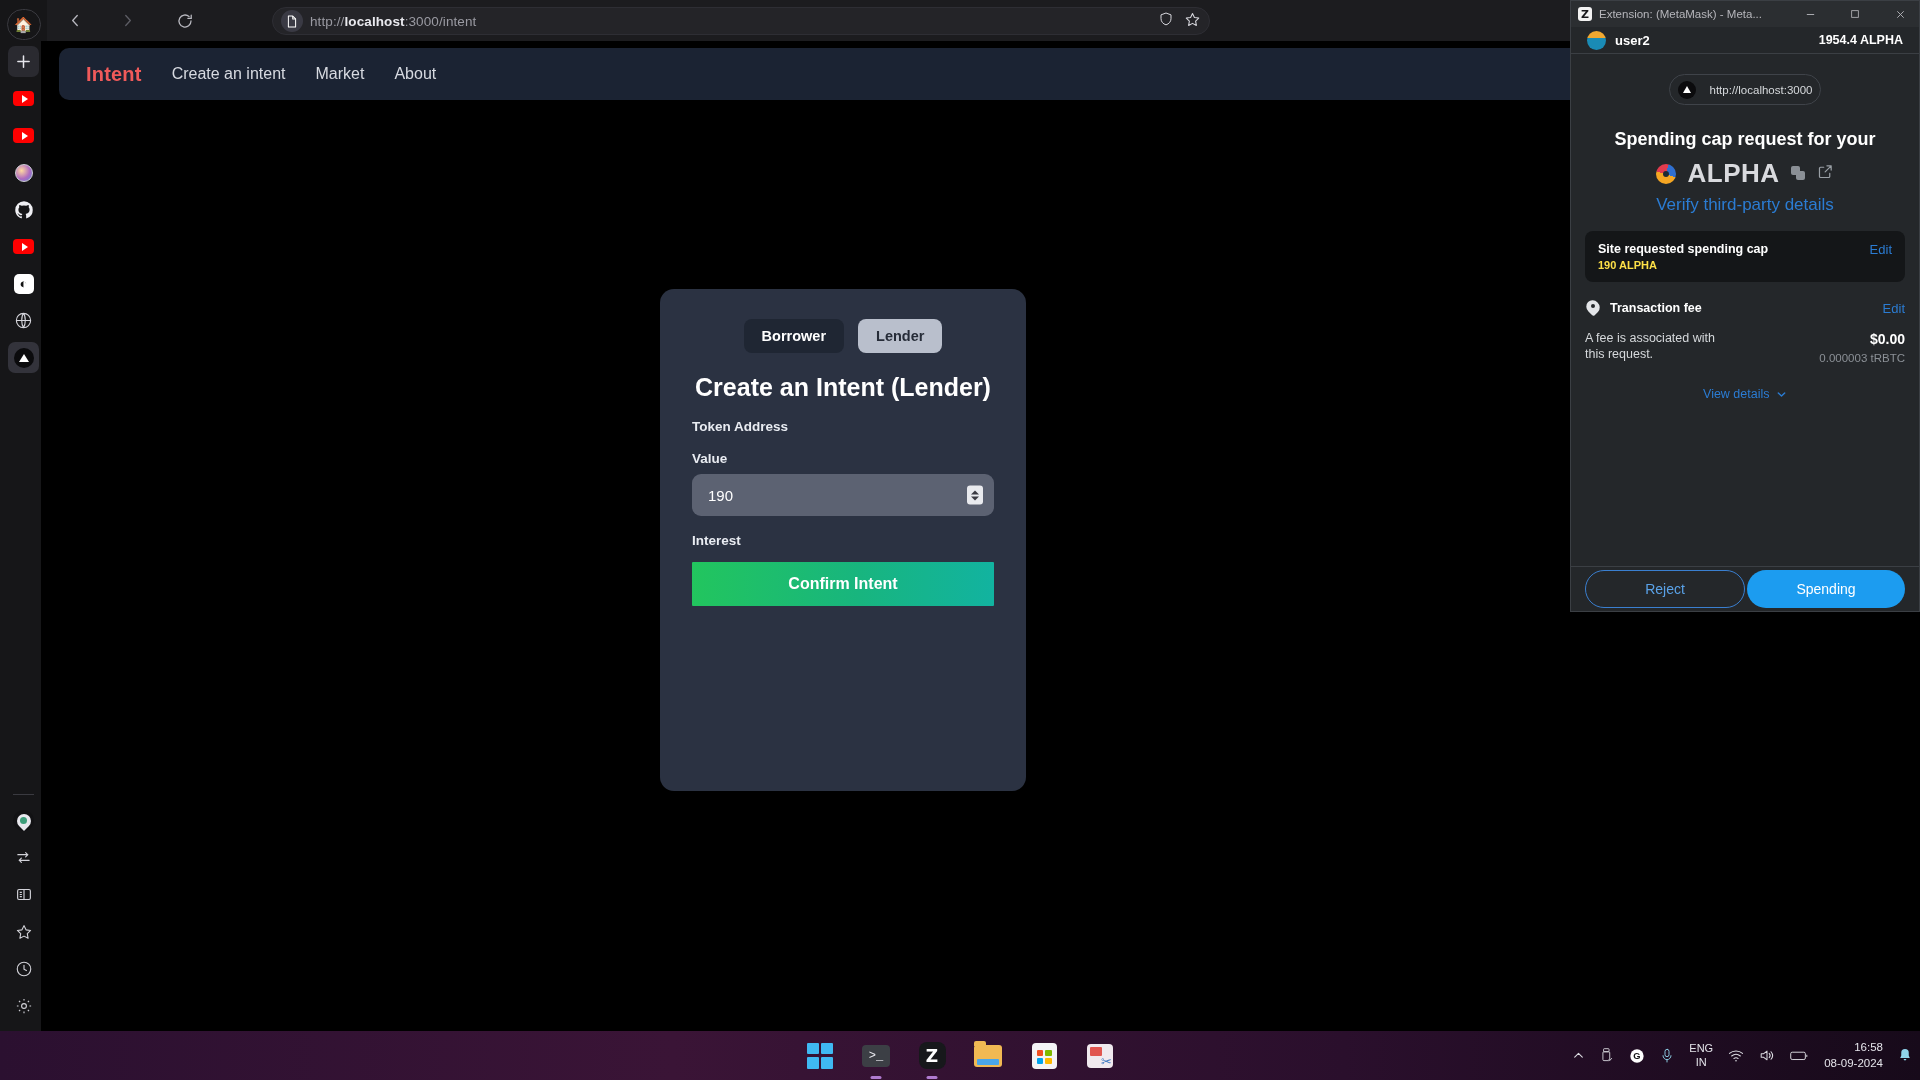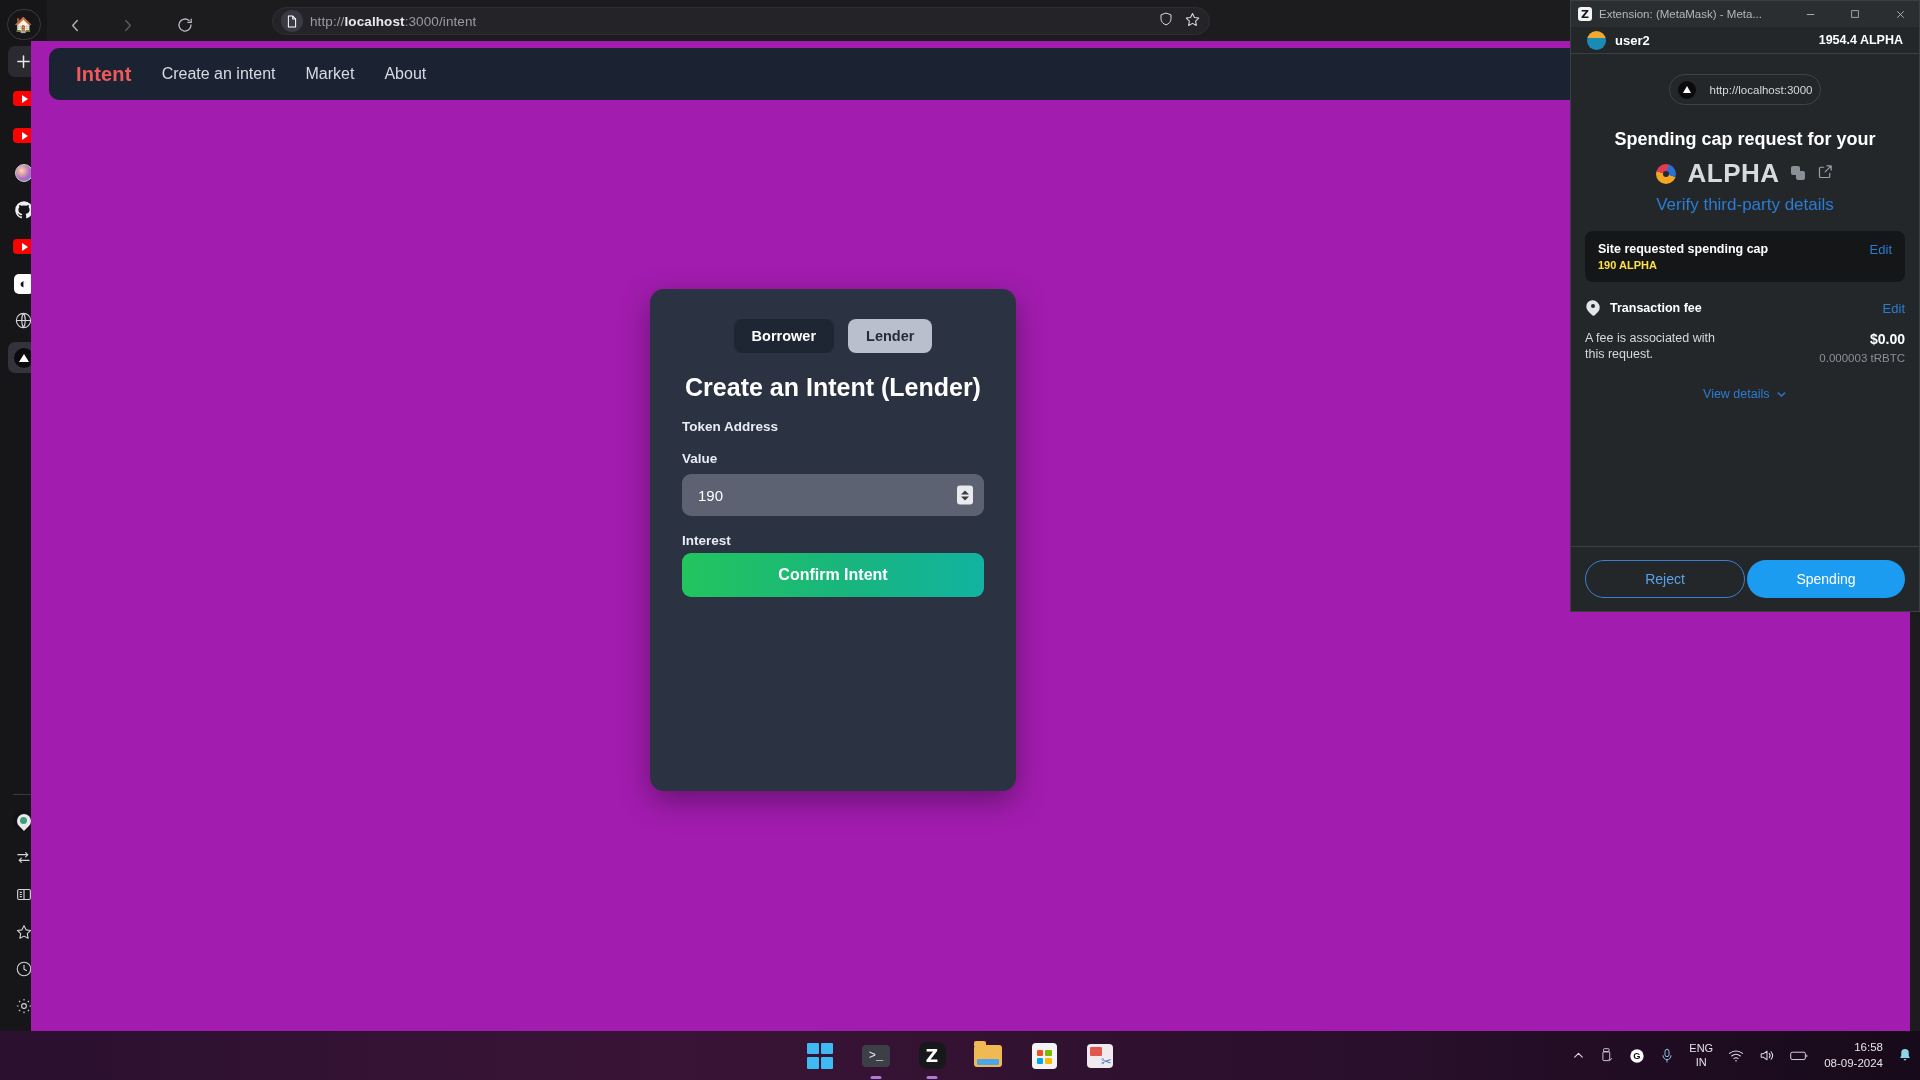--- a/index.html
+++ b/index.html
@@ -70,21 +70,21 @@
     position: relative;
   }
   .loc-dot {
     position: absolute; width: 7px; height: 7px; border-radius: 50%;
     background: #3d9e7a; z-index: 2;
   }
 
   
   #toolbar {
     position: absolute; left: 47px; top: 0; width: 1873px; height: 41px;
-    background: #1c1c1f; display: flex; align-items: flex-end;
+    background: #1c1c1f; display: flex; align-items: center;
     padding: 0 12px; gap: 20px;
   }
   .nav-btn {
     width: 32px; height: 32px; border-radius: 6px;
     display: flex; align-items: center; justify-content: center;
     color: #b9b9c0;
   }
   .nav-btn.dim { color: #5e5e66; }
   #urlbar {
     position: absolute; left: 225px; top: 7px; width: 938px; height: 28px;
@@ -97,22 +97,22 @@
   }
   #urltext {
     font-size: 13.5px; color: #9a9aa2; letter-spacing: .1px;
     flex: 1 1 auto; white-space: nowrap; overflow: hidden;
   }
   #urltext b { color: #e9e9ee; font-weight: 700; }
   .url-right { display: flex; align-items: center; gap: 10px; color: #d3d3d8; }
 
   
   #page {
-    position: absolute; left: 31px; top: 41px; width: 1879px; height: 990px;
-    background: #a21caf;
+    position: absolute; left: 41px; top: 41px; width: 1879px; height: 990px;
+    background: #000000;
     text-decoration: underline;
   }
   #pageclip { position: absolute; inset: 0; overflow: hidden; }
 
   
   #sitenav {
     position: absolute; left: 18px; top: 7px; width: 1560px; height: 52px;
     background: #1b2333; border-radius: 10px;
     display: flex; align-items: center; padding-left: 27px; gap: 30px;
   }
@@ -151,21 +151,21 @@
     display: flex; flex-direction: column; align-items: center;
     justify-content: center; gap: 2px; color: #444;
   }
   .spinner i {
     display: block; width: 0; height: 0;
     border-left: 4px solid transparent; border-right: 4px solid transparent;
   }
   .spinner i.up { border-bottom: 4px solid #3a3a42; }
   .spinner i.dn { border-top: 4px solid #3a3a42; }
   #confirm {
-    margin-top: 5px; height: 44px; border-radius: 9px;
+    margin-top: 14px; height: 44px; border-radius: 1px;
     background: linear-gradient(90deg, #22c55e 0%, #18b57e 55%, #12b3a0 100%);
     display: flex; align-items: center; justify-content: center;
     font-size: 16px; font-weight: 700; color: #ffffff;
   }
 
   
   #mm {
     position: absolute; left: 1570px; top: 0; width: 350px; height: 612px;
     background: #24272a; border: 1px solid #3b3f44;
     display: flex; flex-direction: column;
@@ -267,21 +267,21 @@
   .fee-head .l { flex: 1 1 auto; font-size: 12.5px; font-weight: 700; color: #ffffff; }
   .fee-body { margin-top: 14px; display: flex; align-items: flex-start; }
   .fee-desc { width: 150px; font-size: 12.5px; color: #d6d9dc; line-height: 1.3; }
   .fee-vals { flex: 1 1 auto; text-align: right; }
   .fee-vals .fiat { font-size: 14px; font-weight: 700; color: #ffffff; }
   .fee-vals .native { margin-top: 3px; font-size: 11.5px; color: #8b9096; line-height: 1.35; }
   #mm-viewdetails {
     margin-top: 20px; text-align: center; font-size: 12.5px; color: #2b7cd3;
   }
   #mm-actions {
-    flex: 0 0 auto; border-top: 1px solid #3b3f44; padding: 13px 14px;
+    flex: 0 0 auto; border-top: 1px solid #3b3f44; padding: 3px 14px;
     display: flex; gap: 2px;
   }
   .mm-btn {
     flex: 1 1 0; height: 38px; border-radius: 19px;
     display: flex; align-items: center; justify-content: center;
     font-size: 14px;
   }
   .mm-btn.reject { border: 1px solid #3a7fd0; color: #5aa2e8; background: transparent; }
   .mm-btn.approve { background: #1c9cf0; color: #ffffff; }
 

